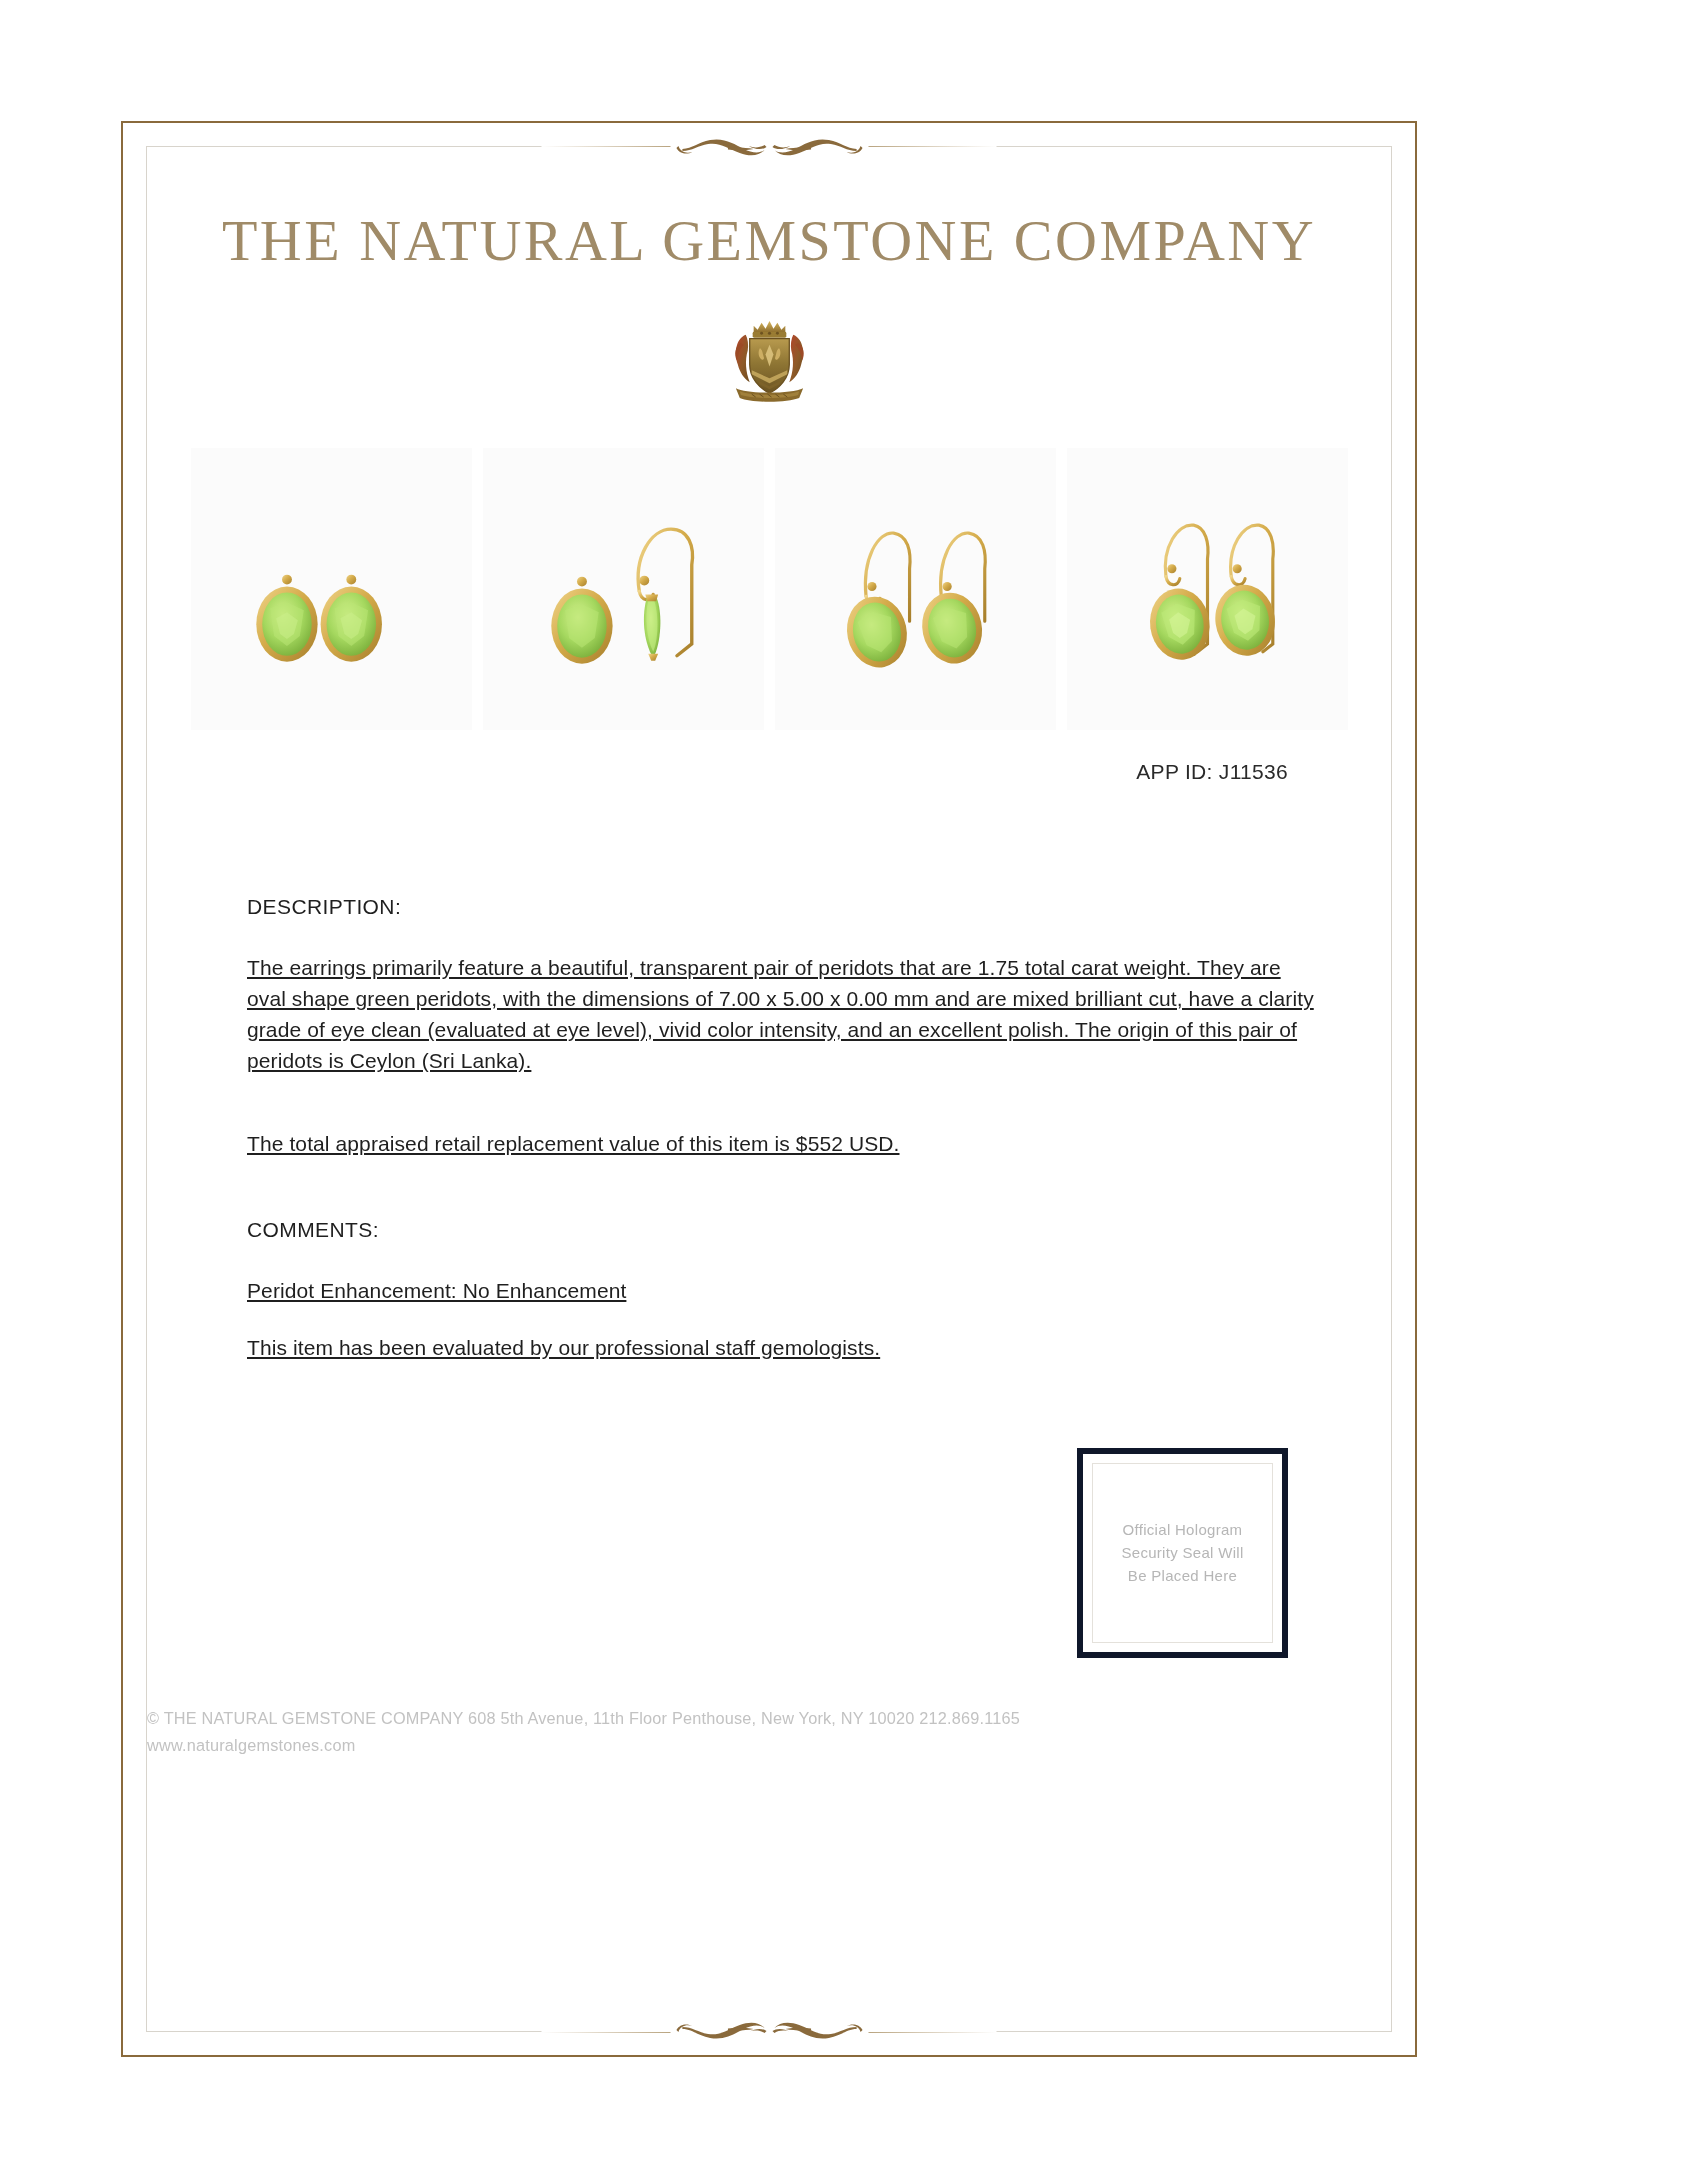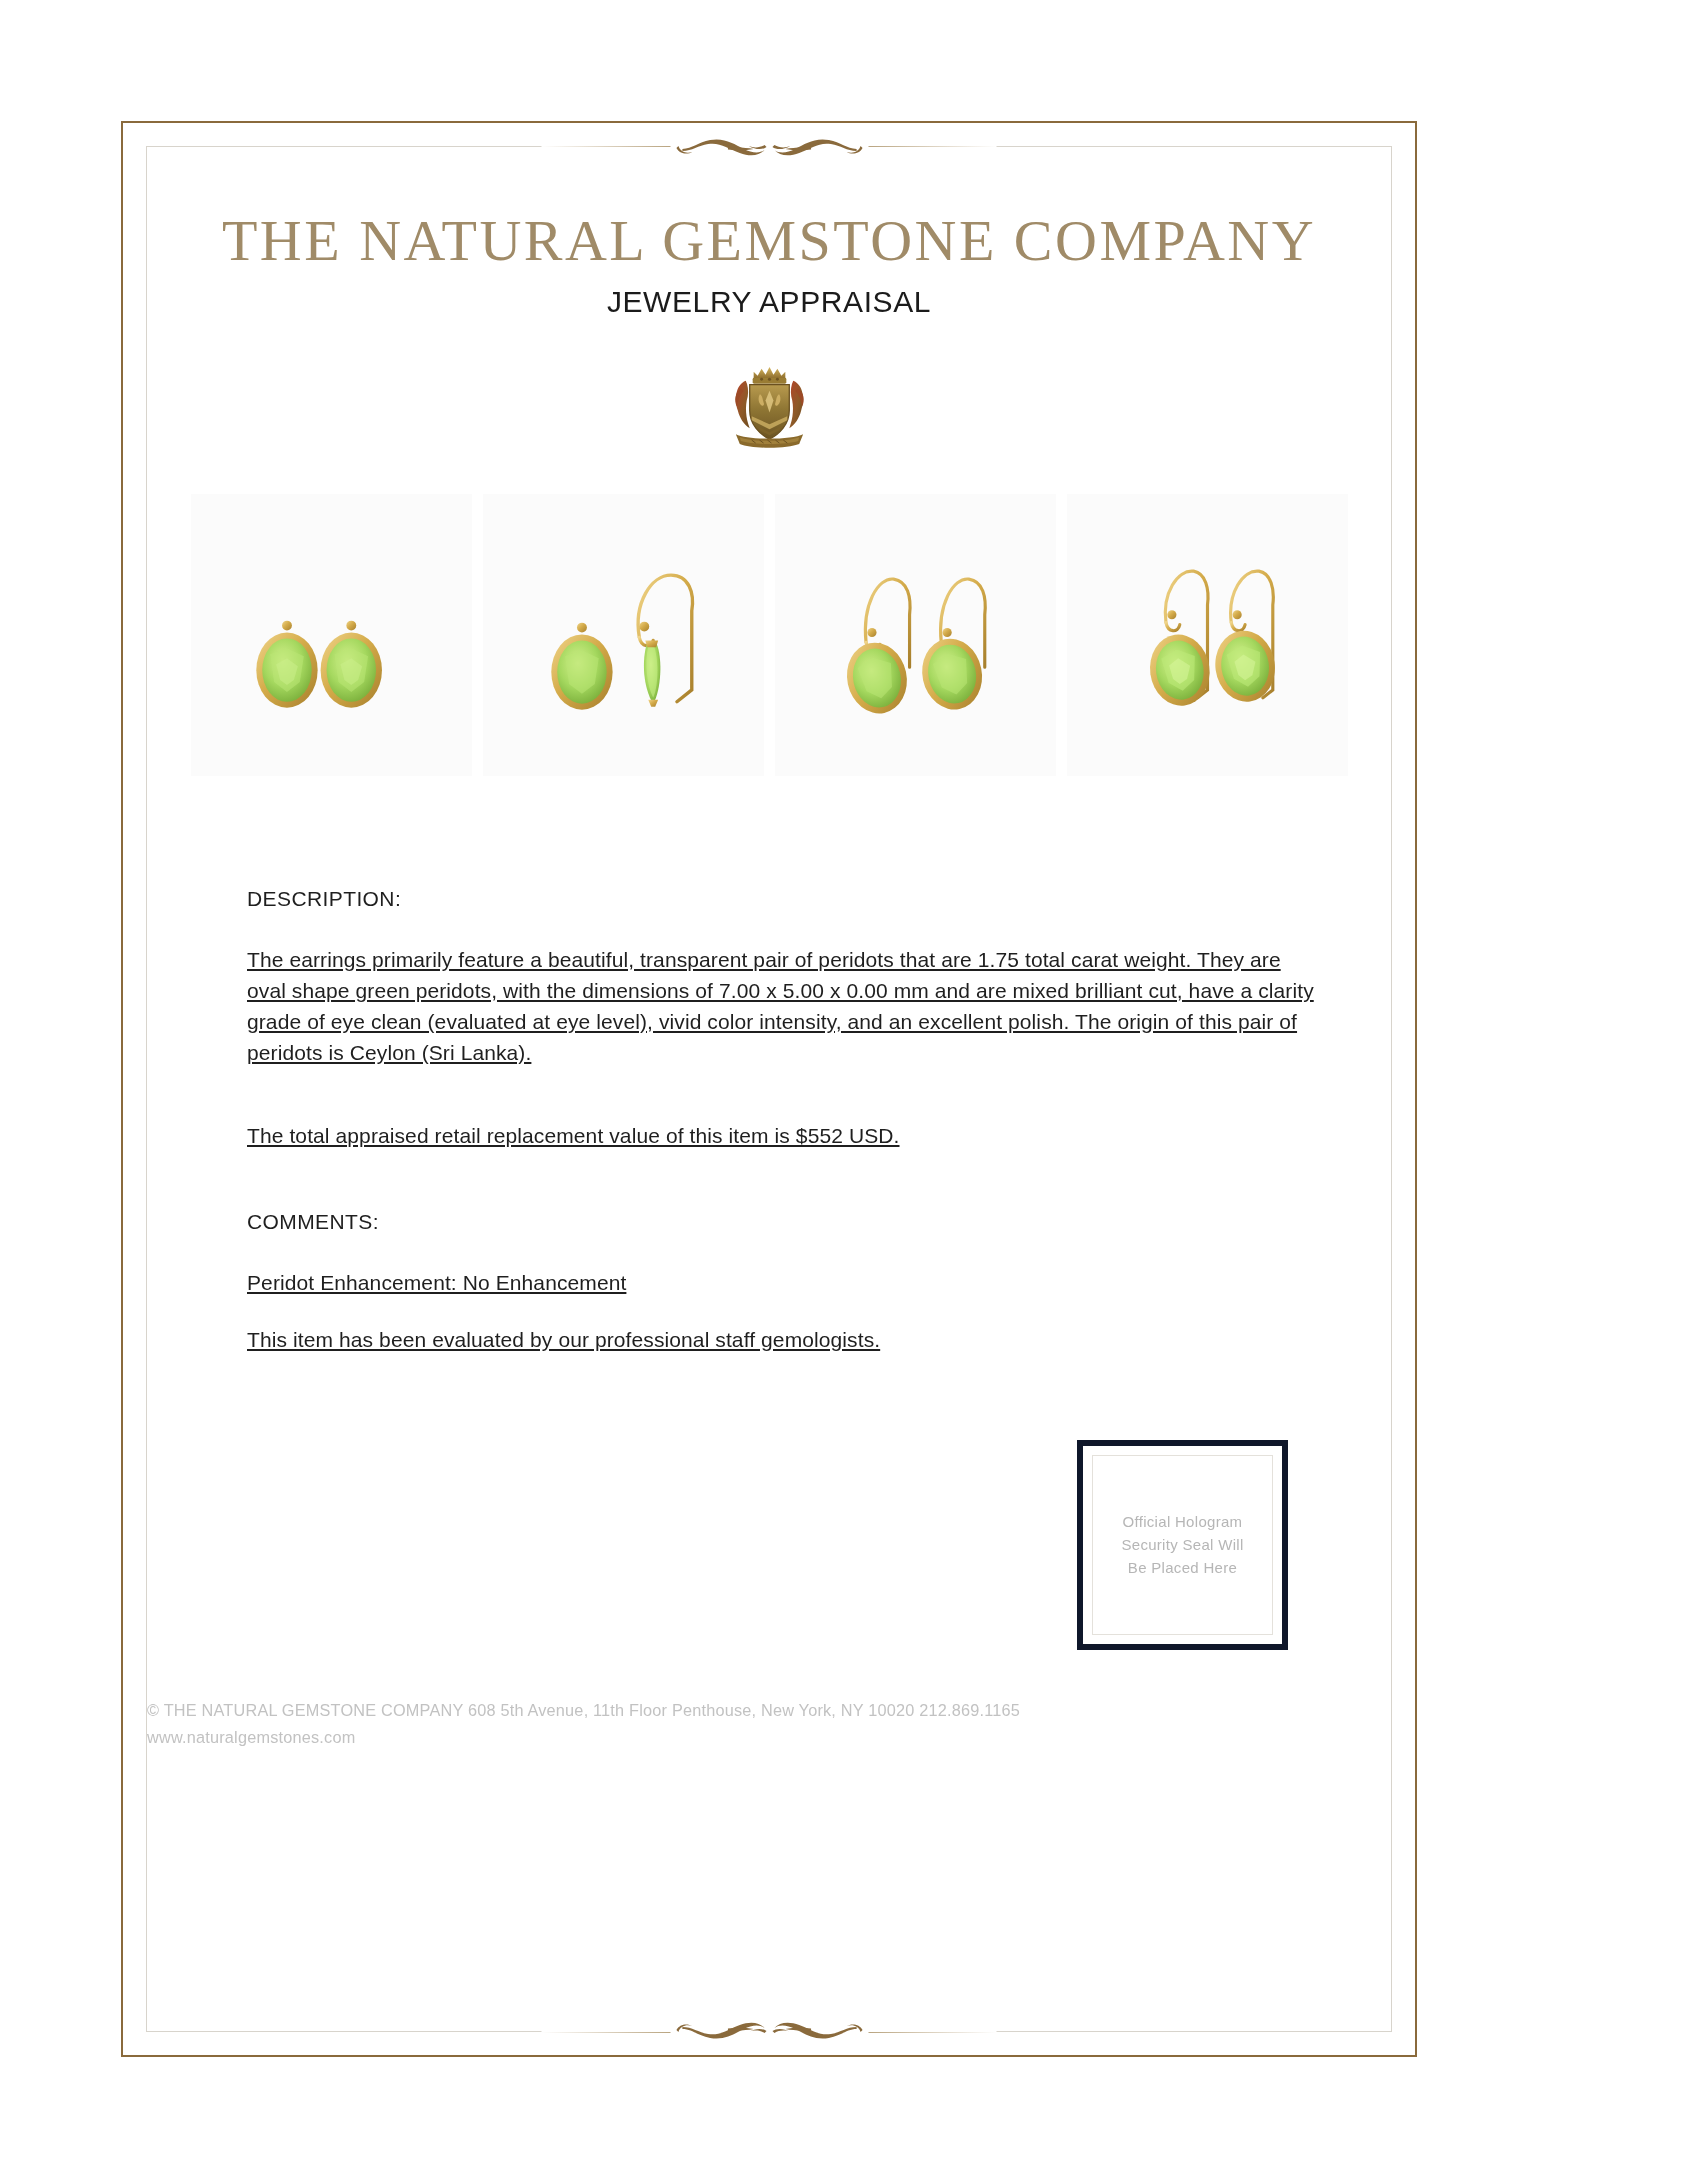--- a/index.html
+++ b/index.html
@@ -191,21 +191,20 @@
           <path d="M192 17 C190 23 184 25 178 23 C183 26 191 25 194 19 Z"></path>
           <path d="M105 16 C110 19 116 19 121 17 C114 21 107 21 103 18 Z"></path>
           <path d="M142 19 C134 18 124 18.5 116 20 C124 21.5 134 21.5 142 20.5 Z"></path>
         </g>
       </svg>
       <span class="rule right"></span>
     </div>
 
     <div class="header">
       <div class="company-name">THE NATURAL GEMSTONE COMPANY</div>
-      <div class="doc-subtitle">JEWELRY APPRAISAL</div>
 
       <div class="crest-wrap">
         <svg width="95" height="95" viewBox="0 0 96 96" aria-hidden="true">
           <defs>
             <linearGradient id="shieldG" x1="0" y1="0" x2="0" y2="1">
               <stop offset="0%" stop-color="#b89a4e"></stop>
               <stop offset="45%" stop-color="#8f7634"></stop>
               <stop offset="100%" stop-color="#6b5322"></stop>
             </linearGradient>
             <linearGradient id="crownG" x1="0" y1="0" x2="0" y2="1">
@@ -360,20 +359,23 @@
             <ellipse cx="180" cy="174" rx="30" ry="36" fill="url(#gold1)"></ellipse>
             <ellipse cx="180" cy="174" rx="24" ry="30" fill="url(#gem1)"></ellipse>
             <path d="M163 160 L180 153 L197 162 L193 186 L180 195 L167 185 Z" fill="#bdea78" opacity="0.6"></path>
             <path d="M170 168 L180 162 L191 171 L186 184 L178 188 L172 182 Z" fill="#d7f59b" opacity="0.55"></path>
           </g>
         </svg>
       </div>
 
     </div>
 
+    <div class="app-id-row">
+      <span>APP ID: J11536</span>
+    </div>
 
     <div class="content">
 
       <div class="sec-label">DESCRIPTION:</div>
       <div class="gap-lg"></div>
       <div class="para">The earrings primarily feature a beautiful, transparent pair of peridots that are 1.75 total carat weight. They are oval shape green peridots, with the dimensions of 7.00 x 5.00 x 0.00 mm and are mixed brilliant cut, have a clarity grade of eye clean (evaluated at eye level), vivid color intensity, and an excellent polish. The origin of this pair of peridots is Ceylon (Sri Lanka).</div>
       <div class="gap-md"></div>
       <div class="gap-md"></div>
       <div class="para">The total appraised retail replacement value of this item is $552 USD.</div>
 

